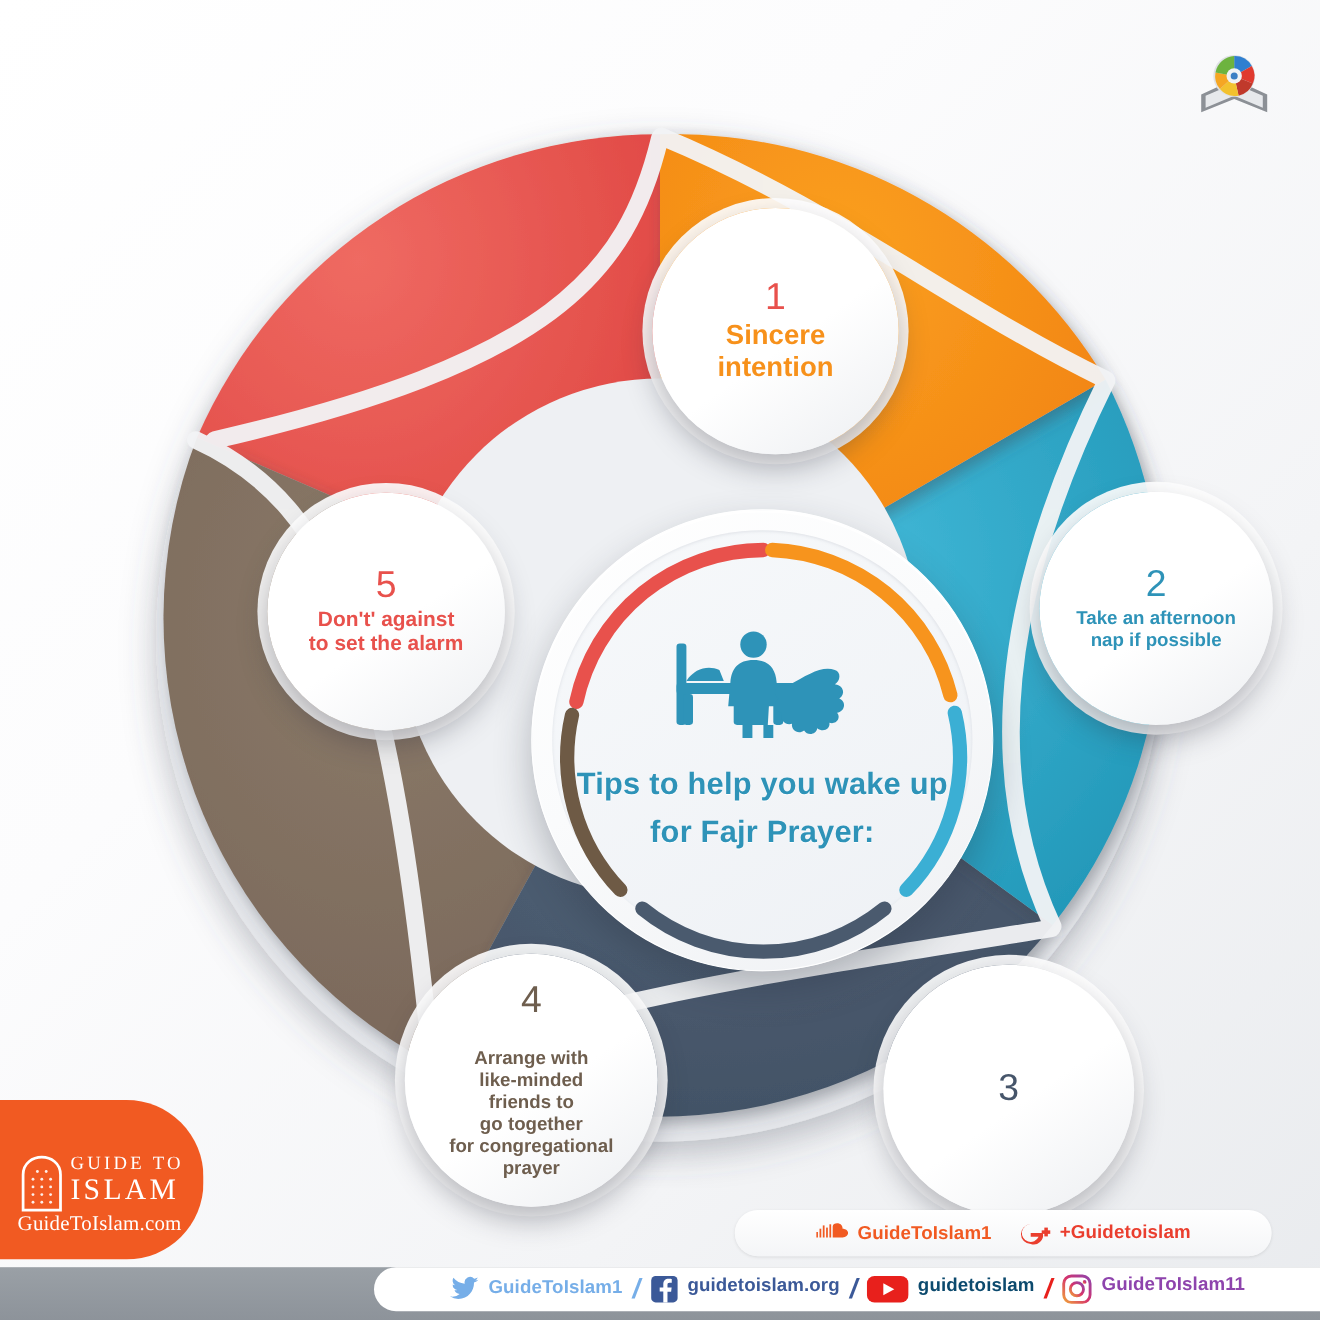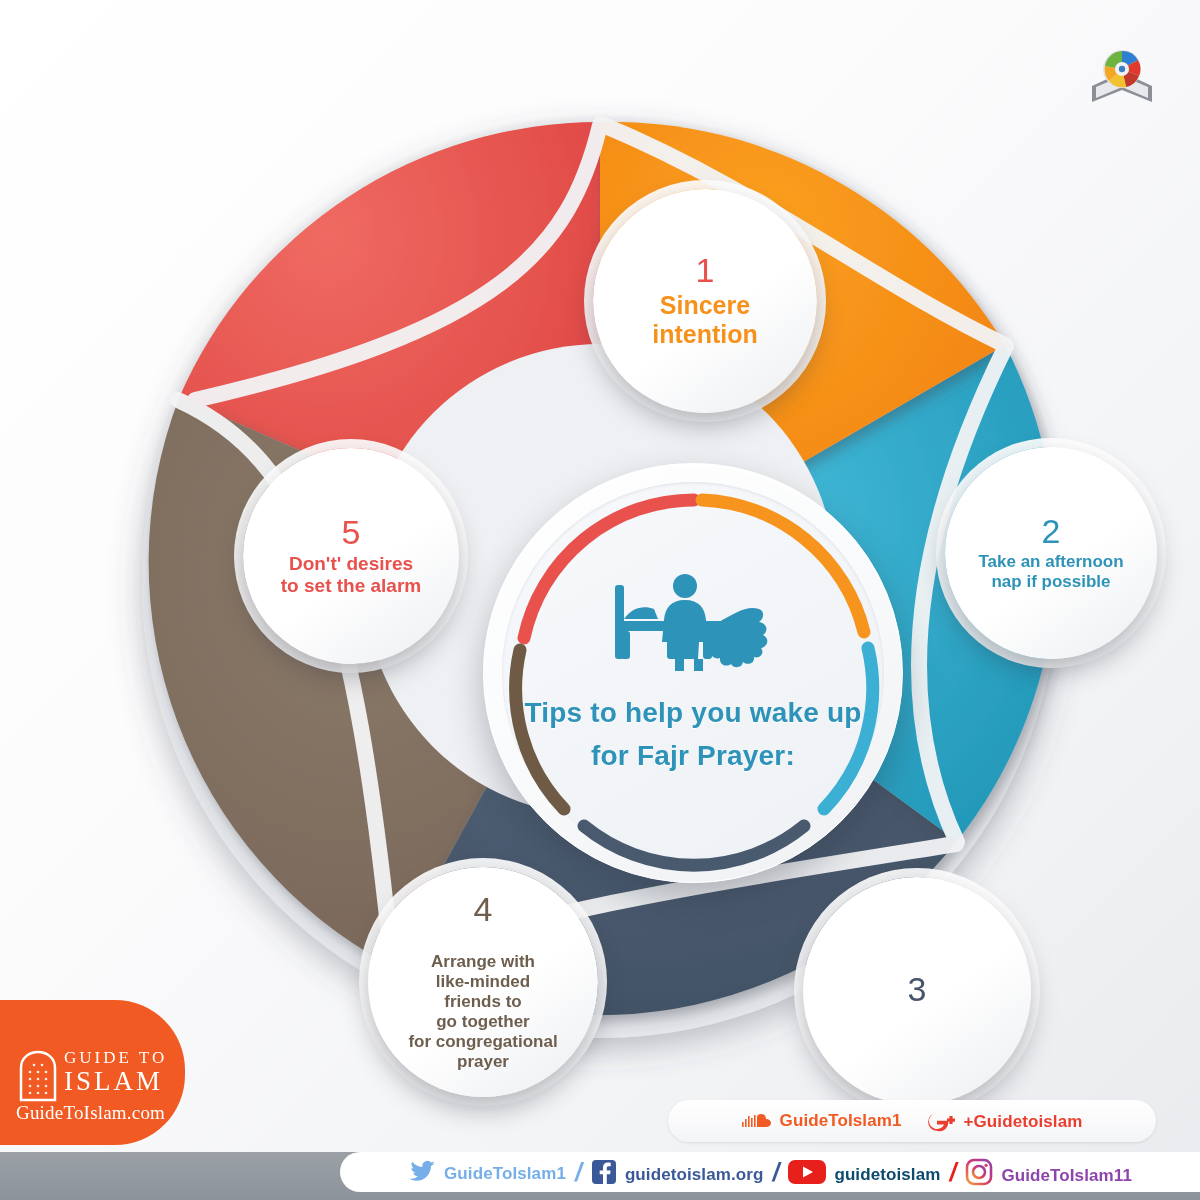--- a/index.html
+++ b/index.html
@@ -90,21 +90,21 @@
     position:absolute; left:668px; top:1100px; width:488px; height:42px;
     background: linear-gradient(180deg,#ffffff 0%,#f4f5f7 100%);
     border-radius:21px; display:flex; align-items:center; justify-content:center; gap:26px;
     box-shadow:0 1px 3px rgba(0,0,0,.10);
   }
   #social-lower{
     position:absolute; left:340px; top:1152px; width:860px; height:40px;
     background:#ffffff; border-radius:20px 0 0 20px;
     display:flex; align-items:center; justify-content:center; gap:9px;
   }
-  .social-item{ display:flex; align-items:flex-end; gap:8px; }
+  .social-item{ display:flex; align-items:flex-start; gap:8px; }
   .social-item .label{ font-size:17px; font-weight:bold; letter-spacing:.1px; }
   .sep{ font-size:25px; font-weight:bold; font-style:italic; }
   #sc-label{ color:#F15A22; }
   #gp-label{ color:#EA3E2E; }
   #tw-label{ color:#76AEE8; }
   #fb-label{ color:#3B5998; }
   #yt-label{ color:#0c4a6e; }
   #ig-label{ color:#8E44AD; }
   #sep1{ color:#76AEE8; }
   #sep2{ color:#3B5998; }
@@ -269,21 +269,21 @@
       <div>friends to</div>
       <div>go together</div>
       <div>for congregational</div>
       <div>prayer</div>
     </div>
   </div>
 
   <div class="bubble" id="bubble-5">
     <div class="num">5</div>
     <div class="txt">
-      <div>Don't' desires</div>
+      <div>Don't' against</div>
       <div>to set the alarm</div>
     </div>
   </div>
 </div>
 
 <div id="brand-badge">
   <svg width="185" height="145" viewBox="0 0 185 145" style="position:absolute;left:0;top:0;">
     <g fill="none" stroke-width="3">
       <path d="M40 140 C130 150 185 95 160 30" stroke="#b5cc3a"></path>
       <path d="M55 142 C150 145 190 80 150 12" stroke="#d8e04a"></path>

